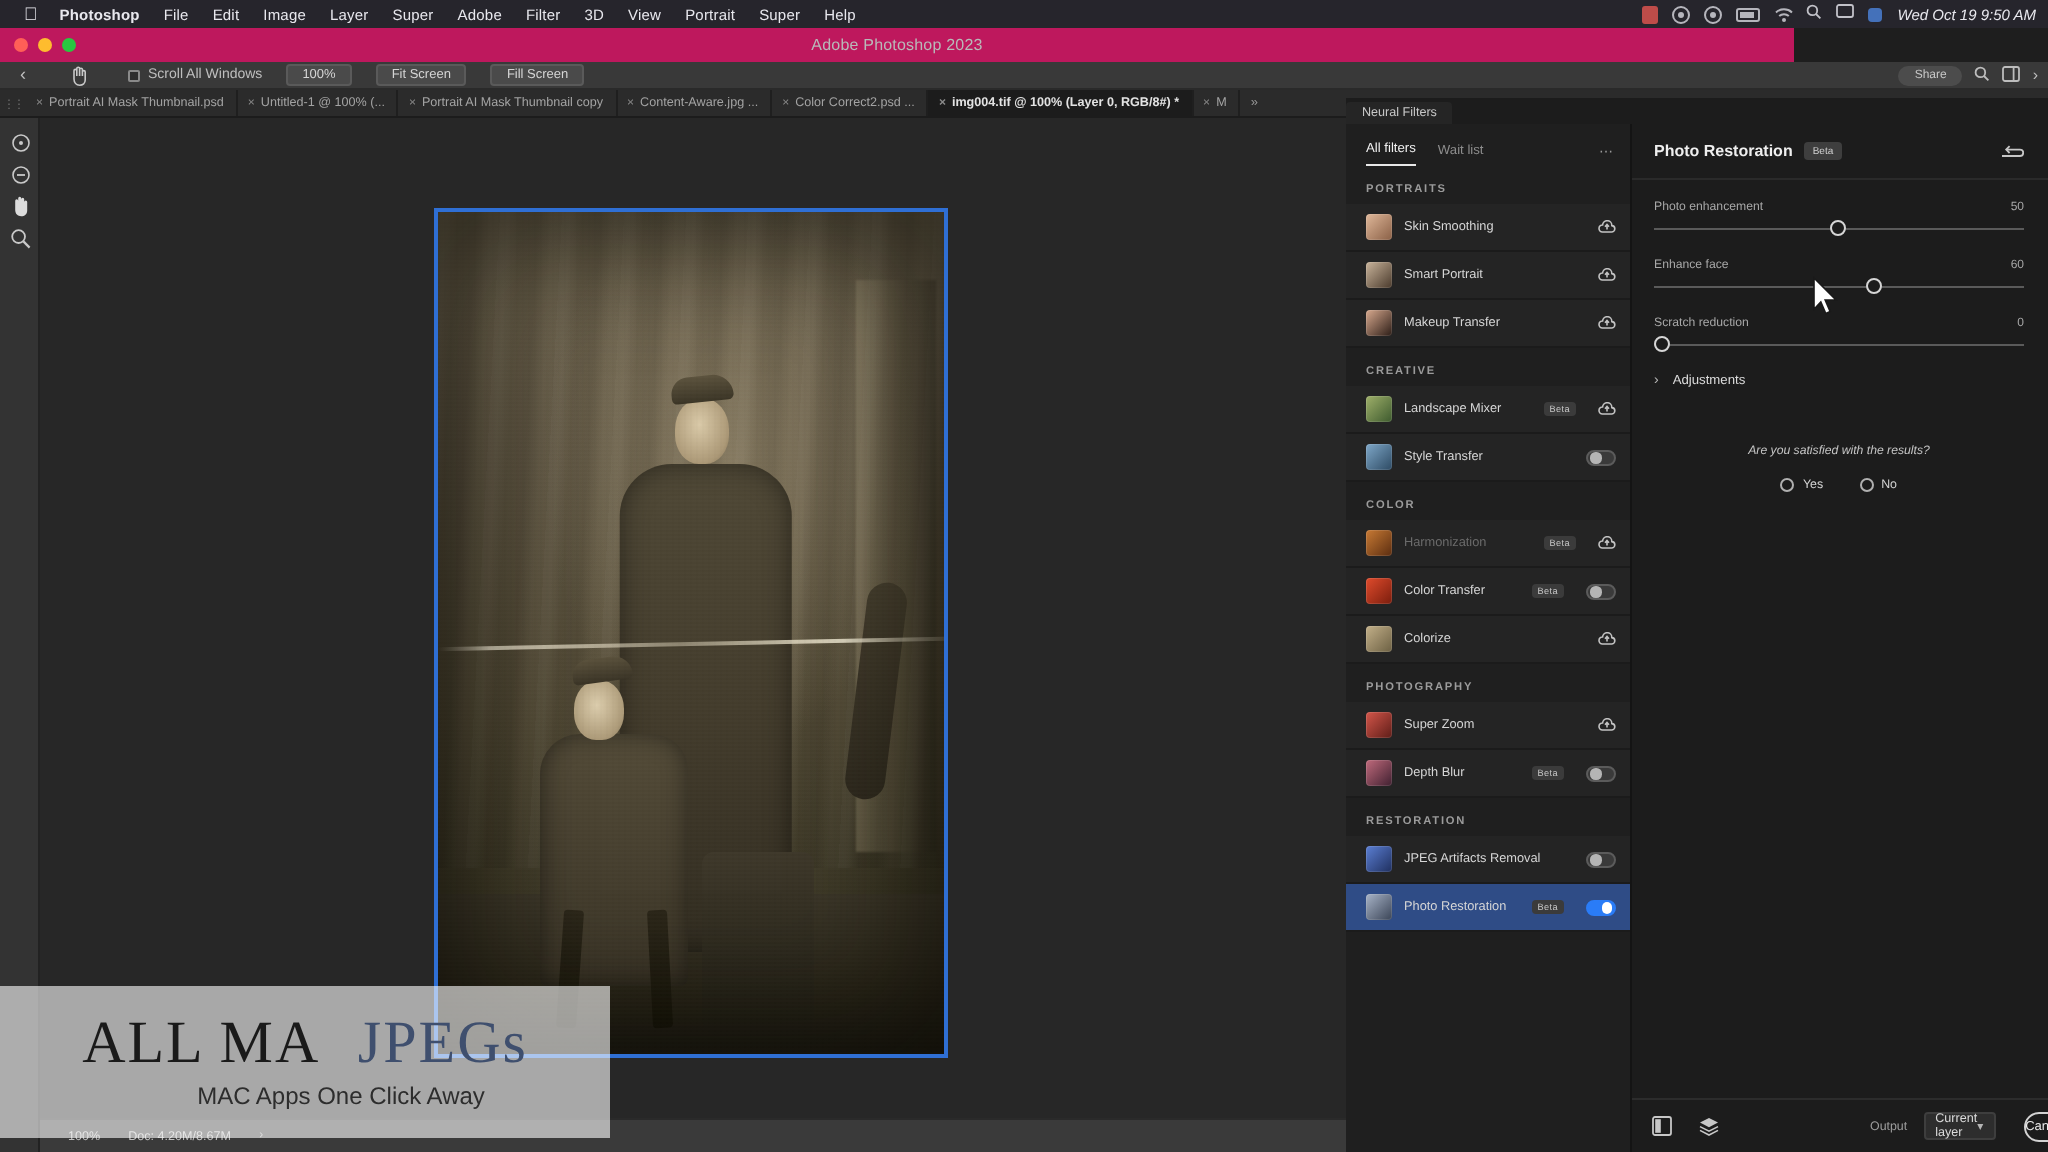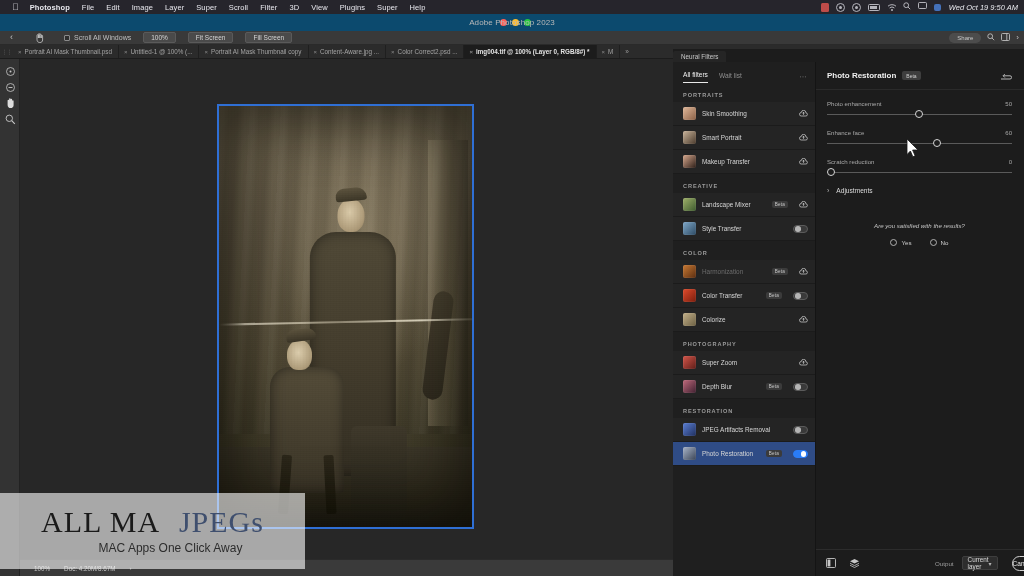--- a/index.html
+++ b/index.html
@@ -29,23 +29,23 @@
   .trayicon.rec { background: #d9544f; border-radius: 1.5px; width:8px; height:9px;}
   .trayicon.circ { border: 1px solid #cfcfd6; border-radius: 50%; }
   .trayicon.circ::after{ content:""; position:absolute; left:2.5px; top:2.5px; width:3px;height:3px;border-radius:50%;background:#cfcfd6;}
   .trayicon.batt { border:1px solid #cfcfd6; border-radius:1.5px; width:12px;height:7px;}
   .trayicon.batt::after{content:"";position:absolute;left:1px;top:1px;width:7px;height:3px;background:#cfcfd6;}
   .trayicon.wifi{ border:none; }
   .trayicon.blue{ background:#4a7fd4; border-radius:2px; width:7px;height:7px;}
 
   
   .titlebar {
-    position: absolute; top: 14px; left: 0; width: 1024px; height: 17px;
-    background: #0c4a6e;
-    display: flex; align-items: center; justify-content: center;
+    position: absolute; top: 14px; left: 0; width: 897px; height: 17px;
+    background: #be185d;
+    display: flex; align-items: center;
   }
   .traffic { display: flex; gap: 5px; margin-left: 7px; }
   .dot { width: 7px; height: 7px; border-radius: 50%; }
   .dot.r { background: #ff5f57; }
   .dot.y { background: #febc2e; }
   .dot.g { background: #28c840; }
   .wintitle {
     position: absolute; left: 0; right: 0; text-align: center;
     color: #b9b9b9; font-size: 8px; letter-spacing: .1px;
   }
@@ -356,25 +356,25 @@
 <div id="app">
 
   <div class="macbar">
     <span class="apple"></span>
     <span class="mi bold">Photoshop</span>
     <span class="mi">File</span>
     <span class="mi">Edit</span>
     <span class="mi">Image</span>
     <span class="mi">Layer</span>
     <span class="mi">Super</span>
-    <span class="mi">Scroll</span>
+    <span class="mi">Adobe</span>
     <span class="mi">Filter</span>
     <span class="mi">3D</span>
     <span class="mi">View</span>
-    <span class="mi">Plugins</span>
+    <span class="mi">Portrait</span>
     <span class="mi">Super</span>
     <span class="mi">Help</span>
     <span class="right">
       <span class="trayicon rec"></span>
       <span class="trayicon circ"></span>
       <span class="trayicon circ"></span>
       <span class="trayicon batt"></span>
       <span class="trayicon wifi">
         <svg width="10" height="9" viewBox="0 0 10 9">
             <path d="M1 3.2a6 6 0 0 1 8 0" fill="none" stroke="#cfcfd6" stroke-width="1"></path>

